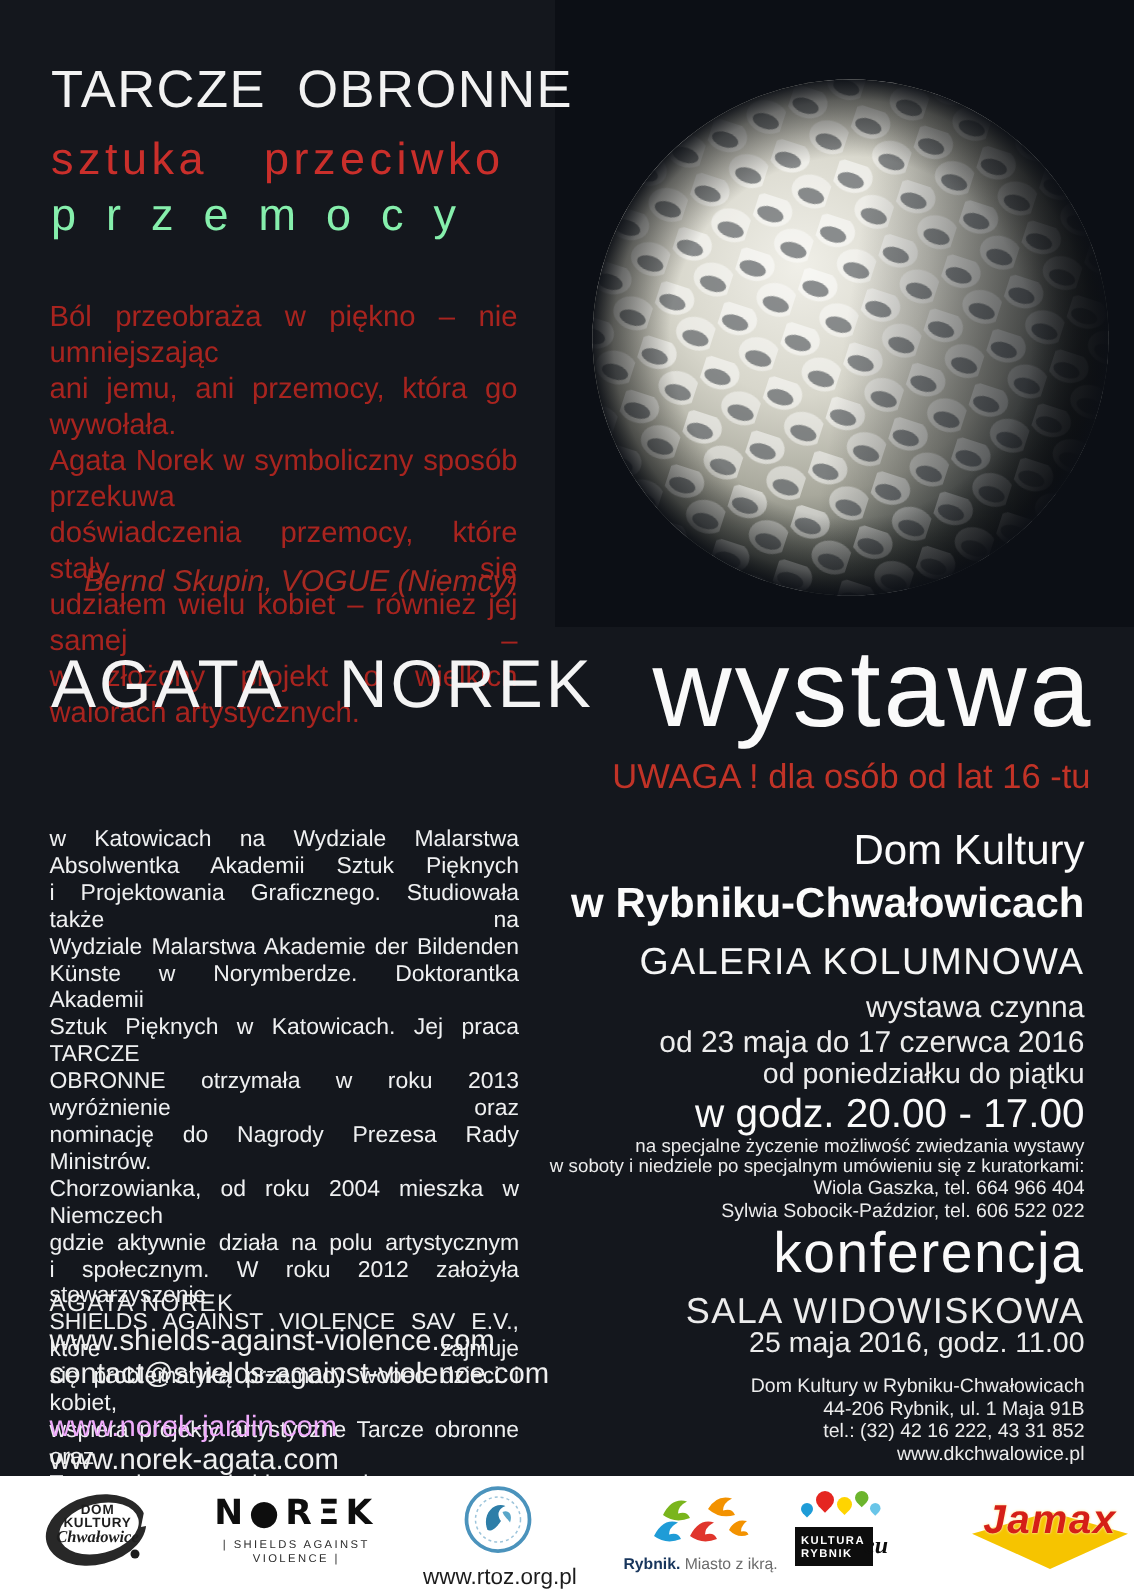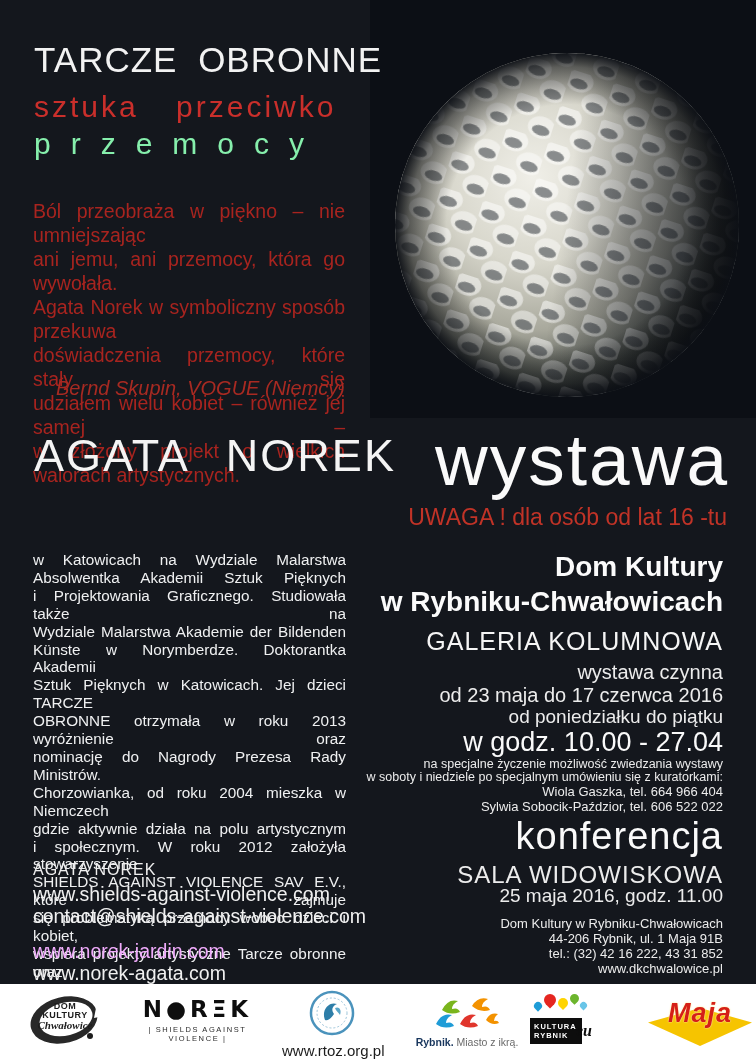--- a/index.html
+++ b/index.html
@@ -29,21 +29,21 @@
   .c-name{left:33px;top:861px;font-size:16px;letter-spacing:1px;color:#efefef;}
   .c-l1{left:33px;top:883px;font-size:19.5px;color:#f0f0f0;}
   .c-l2{left:33px;top:905px;font-size:19.5px;color:#f0f0f0;}
   .c-l3{left:33px;top:940px;font-size:19.5px;color:#f0abfc;}
   .c-l4{left:33px;top:962px;font-size:19.5px;color:#f0f0f0;}
 
   
   .rl{position:absolute;right:33px;text-align:right;white-space:nowrap;}
   .wystawa{right:27px;top:418px;font-size:73px;font-weight:300;letter-spacing:2px;color:#fafafa;}
   .uwaga{right:29px;top:504px;font-size:23px;color:#c13327;}
-  .venue1{top:551px;font-size:28px;font-weight:bold;color:#fbfbfb;}
+  .venue1{top:551px;font-size:28px;font-weight:normal;color:#fbfbfb;}
   .venue2{top:586px;font-size:28px;font-weight:bold;color:#fbfbfb;}
   .gallery{top:627px;font-size:25px;letter-spacing:1px;color:#f5f5f5;text-align:right;}
   .openlbl{top:661px;font-size:20px;}
   .dates{top:684px;font-size:20px;}
   .days{top:706px;font-size:19px;}
   .hours{top:727px;font-size:27px;color:#fafafa;}
   .note1{top:757px;font-size:12.5px;}
   .note2{top:770px;font-size:12.5px;}
   .cur1{top:784px;font-size:13px;}
   .cur2{top:799px;font-size:13px;}
@@ -141,21 +141,21 @@
   <div class="abs attrib">Bernd Skupin, VOGUE (Niemcy)</div>
 
   <div class="abs artist">AGATA  NOREK</div>
 
   <div class="abs bio">
     <div class="jl">w Katowicach na Wydziale Malarstwa</div>
     <div class="jl">Absolwentka Akademii Sztuk Pięknych</div>
     <div class="jl">i Projektowania Graficznego. Studiowała także na</div>
     <div class="jl">Wydziale Malarstwa Akademie der Bildenden</div>
     <div class="jl">Künste w Norymberdze. Doktorantka Akademii</div>
-    <div class="jl">Sztuk Pięknych w Katowicach. Jej dzieci TARCZE</div>
+    <div class="jl">Sztuk Pięknych w Katowicach. Jej praca TARCZE</div>
     <div class="jl">OBRONNE otrzymała w roku 2013 wyróżnienie oraz</div>
     <div class="jl">nominację do Nagrody Prezesa Rady Ministrów.</div>
     <div class="jl">Chorzowianka, od roku 2004 mieszka w Niemczech</div>
     <div class="jl">gdzie aktywnie działa na polu artystycznym</div>
     <div class="jl">i społecznym. W roku 2012 założyła stowarzyszenie</div>
     <div class="jl">SHIELDS AGAINST VIOLENCE SAV E.V., które zajmuje</div>
     <div class="jl">się problematyką przemocy wobec dzieci i kobiet,</div>
     <div class="jl">wspiera projekty artystyczne Tarcze obronne oraz</div>
     <div class="ll">Tarcze obronne - kobiety przeciw przemocy.</div>
   </div>
@@ -167,21 +167,21 @@
   <div class="abs c-l4">www.norek-agata.com</div>
 
   <div class="abs rl wystawa">wystawa</div>
   <div class="abs rl uwaga">UWAGA ! dla osób od lat 16 -tu</div>
   <div class="abs rl venue1">Dom Kultury</div>
   <div class="abs rl venue2">w Rybniku-Chwałowicach</div>
   <div class="abs rl gallery">GALERIA KOLUMNOWA</div>
   <div class="abs rl openlbl">wystawa czynna</div>
   <div class="abs rl dates">od 23 maja do 17 czerwca 2016</div>
   <div class="abs rl days">od poniedziałku do piątku</div>
-  <div class="abs rl hours">w godz. 10.00 - 27.04</div>
+  <div class="abs rl hours">w godz. 20.00 - 17.00</div>
   <div class="abs rl note2">w soboty i niedziele po specjalnym umówieniu się z kuratorkami:</div>
   <div class="abs rl note1">na specjalne życzenie możliwość zwiedzania wystawy</div>
   <div class="abs rl cur1">Wiola Gaszka, tel. 664 966 404</div>
   <div class="abs rl cur2">Sylwia Sobocik-Paździor, tel. 606 522 022</div>
   <div class="abs rl konf">konferencja</div>
   <div class="abs rl hall">SALA WIDOWISKOWA</div>
   <div class="abs rl confdate">25 maja 2016, godz. 11.00</div>
   <div class="abs rl a1">Dom Kultury w Rybniku-Chwałowicach</div>
   <div class="abs rl a2">44-206 Rybnik, ul. 1 Maja 91B</div>
   <div class="abs rl a3">tel.: (32) 42 16 222, 43 31 852</div>
@@ -237,17 +237,17 @@
         <path d="M38 10 Q44 0 54 3 Q48 6 48 11 Q54 9 56 14 Q46 17 38 10 Z" fill="#f39200"></path>
         <path d="M2 28 Q8 16 18 19 Q12 22 12 27 Q18 25 20 30 Q10 34 2 28 Z" fill="#1f9cd7"></path>
         <path d="M26 28 Q32 16 42 19 Q36 22 36 27 Q42 25 44 30 Q34 34 26 28 Z" fill="#e0352c"></path>
         <path d="M52 24 Q56 16 64 18 Q60 21 60 25 Q64 24 65 27 Q58 30 52 24 Z" fill="#f39200"></path>
       </svg>
       <div class="cap"><b>Rybnik.</b><span> Miasto z ikrą.</span></div>
     </div>
 
     <div class="lg jamax">
       <div class="diamond"></div>
-      <div class="word">Maja</div>
+      <div class="word">Jamax</div>
     </div>
 
   </div>
 </div>
 
 </body></html>

